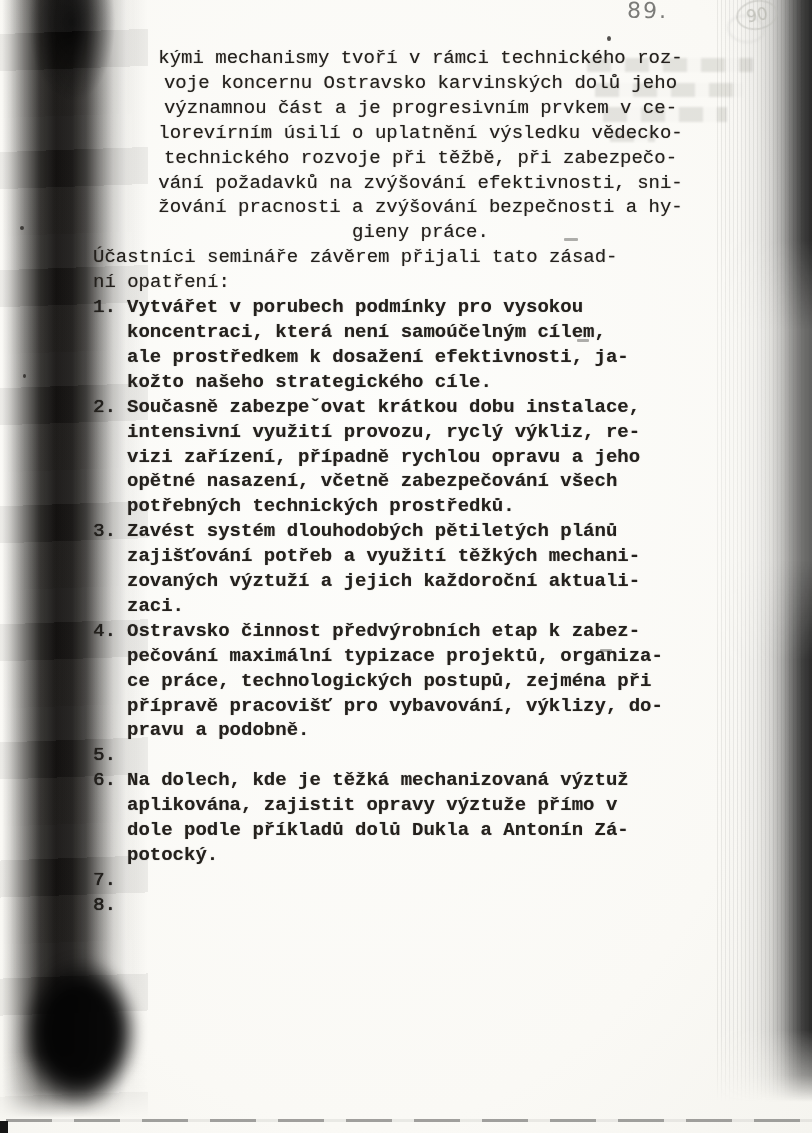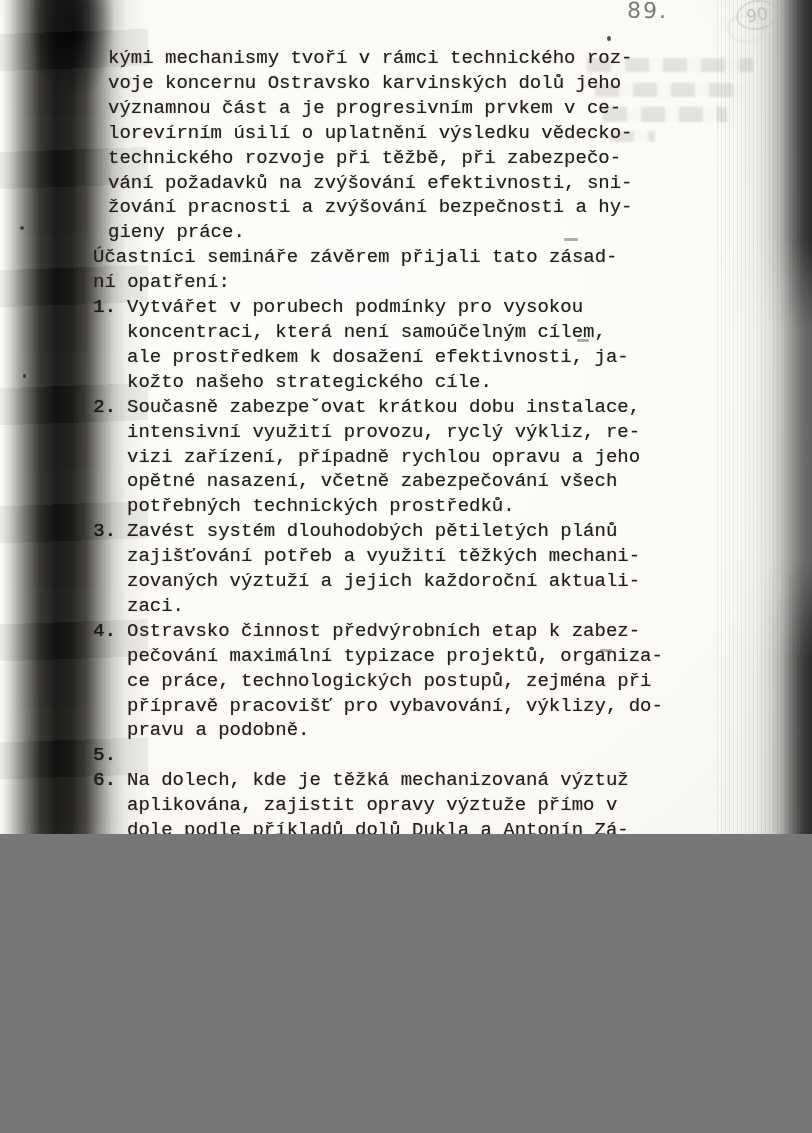--- a/index.html
+++ b/index.html
@@ -1,44 +1,44 @@
 <!DOCTYPE html>
 <html><head>
 <meta charset="utf-8">
 <style>
   html, body { margin: 0; padding: 0; background: #777; }
   .page {
     position: relative;
     width: 812px;
-    height: 834px;
+    height: 1133px;
     background: radial-gradient(ellipse at 45% 40%, #fdfdfb 0%, #faf9f5 70%, #f5f4ef 100%);
     overflow: hidden;
     font-family: "Liberation Mono", "DejaVu Sans Mono", monospace;
   }
 
   
   .content {
     position: absolute;
     left: 93px;
     top: 46px;
     width: 640px;
     font-size: 19px;
     line-height: 24.9px;
     color: #24211d;
     text-shadow: 0 0 1px rgba(35,30,25,0.5);
     filter: blur(0.25px);
   }
-  .para  { margin-left: 15px; white-space: pre; }
+  .para  { margin-left: 15px; white-space: pre; text-align: center; }
   .intro { white-space: pre; }
   .item  { display: flex; align-items: flex-start; }
   .item .num  {
     flex: none; width: 34px; white-space: pre;
     text-shadow: 0 0 1px rgba(0,0,0,0.85), 0.6px 0 0 rgba(0,0,0,0.55);
   }
-  .item .body { white-space: pre; }
+  .item .body { white-space: pre; font-weight: bold; }
 
   
   .pagenum {
     position: absolute; left: 627px; top: -2px;
     font-family: "DejaVu Sans", sans-serif;
     font-size: 22px; letter-spacing: 2px;
     color: #7b7b78; transform: rotate(0.5deg);
   }
   .ghost-circle {
     position: absolute; left: 736px; top: 0px; width: 38px; height: 26px;

